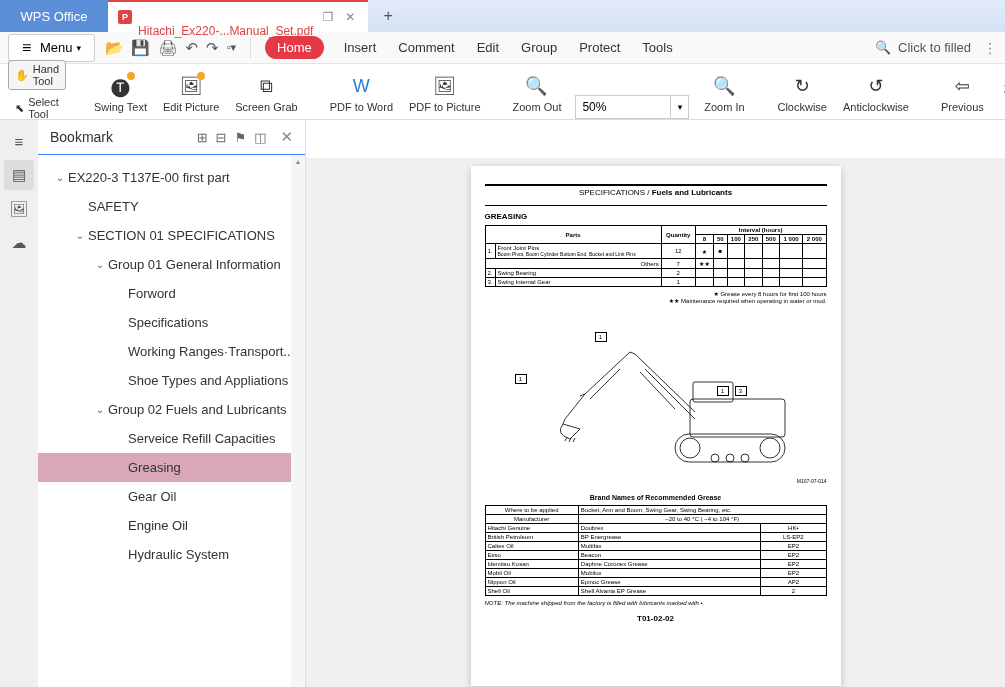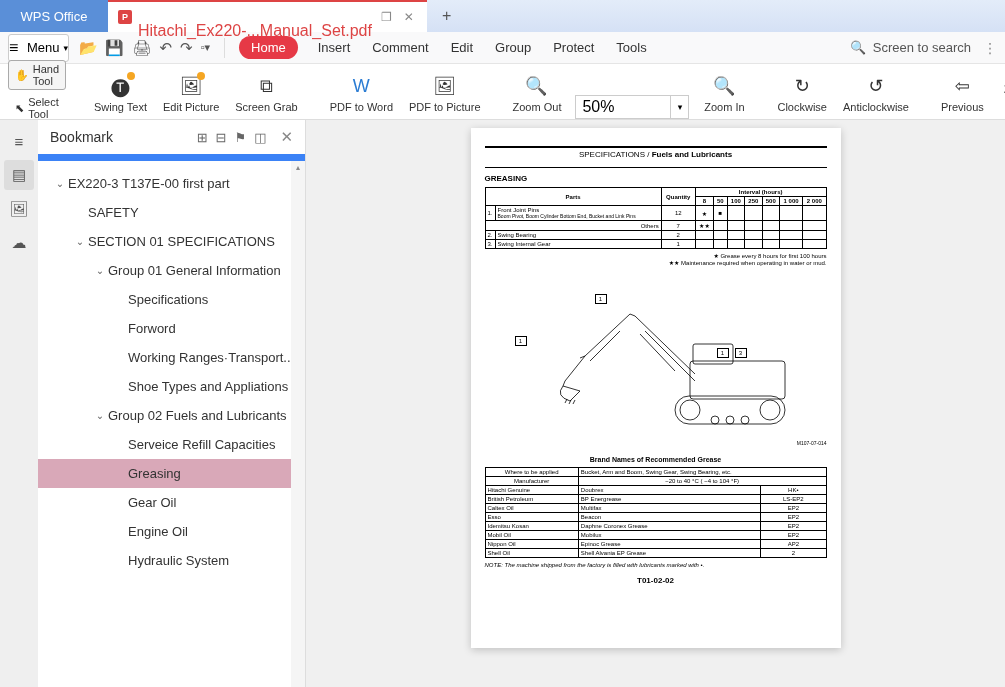--- a/index.html
+++ b/index.html
@@ -3,27 +3,27 @@
 <meta charset="utf-8">
 <style>
   * { margin: 0; padding: 0; box-sizing: border-box; font-family: -apple-system, BlinkMacSystemFont, "Segoe UI", Arial, sans-serif; }
   body { width: 1005px; height: 687px; overflow: hidden; background: #fff; }
   
   
   .titlebar { display: flex; height: 32px; background: linear-gradient(#e3ecf9, #d5e1f5); align-items: stretch; }
   .app-label { width: 108px; background: #5a8fd8; color: #fff; font-size: 13px; font-weight: 500; display: flex; align-items: center; justify-content: center; }
   .tab { display: flex; align-items: center; background: #fff; padding: 0 10px; gap: 6px; border-top: 2px solid #d44; }
   .tab-icon { width: 14px; height: 14px; background: #d44; border-radius: 2px; display: inline-flex; align-items: center; justify-content: center; color:#fff; font-size:9px; font-weight:bold;}
-  .tab-title { color: #d44; font-size: 16px; margin-top: 28px; }
+  .tab-title { color: #d44; font-size: 12px; margin-top: 28px; }
   .tab-restore, .tab-close { color: #888; font-size: 12px; cursor: pointer; padding: 0 3px; }
   .newtab { width: 40px; display: flex; align-items: center; justify-content: center; color: #555; font-size: 16px; cursor: pointer; }
   
   
   .menubar { display: flex; height: 32px; align-items: center; padding: 0 8px; gap: 4px; background: #f9f9fa; border-bottom: 1px solid #e5e5e5; }
-  .menu-btn { display: flex; align-items: center; gap: 4px; padding: 4px 0; border: 1px solid #ccc; border-radius: 3px; font-size: 13px; background: #fff; cursor: pointer; }
+  .menu-btn { display: flex; align-items: center; gap: 4px; padding: 4px 13px; border: 1px solid #ccc; border-radius: 3px; font-size: 13px; background: #fff; cursor: pointer; }
   .hamburger { display: inline-block; width: 14px; }
   .hamburger::before { content: "≡"; font-size: 16px; }
   .qat { display: flex; gap: 8px; margin: 0 6px; align-items: center; color: #555; }
   .qat span { cursor: pointer; font-size: 15px; }
   .sep { width: 1px; height: 20px; background: #ddd; margin: 0 4px; }
   .tabs-row { display: flex; gap: 18px; margin-left: 6px; font-size: 13px; color: #333; align-items: center; }
   .tabmenu { cursor: pointer; padding: 6px 2px; }
   .tabmenu.active { background: #e63946; color: #fff; padding: 4px 12px; border-radius: 12px; font-weight: 500; }
   .search-area { margin-left: auto; display: flex; align-items: center; gap: 6px; color: #555; font-size: 13px; cursor: pointer; }
   .dots { font-size: 14px; color: #888; margin-left: 6px; }
@@ -33,48 +33,48 @@
   .tools-left { display: flex; flex-direction: column; justify-content: center; padding: 0 8px; gap: 3px; }
   .tool-small { display: flex; align-items: center; gap: 4px; font-size: 11px; color: #333; border: 1px solid transparent; padding: 2px 6px; border-radius: 3px; cursor: pointer; }
   .tool-small.sel { border-color: #aaa; background: #f5f5f5; }
   .tool-group { display: flex; gap: 0; align-items: flex-end; padding: 0 4px; }
   .tool-item { display: flex; flex-direction: column; align-items: center; justify-content: flex-end; padding: 4px 8px 6px; cursor: pointer; gap: 3px; min-width: 58px; }
   .tool-icon { width: 24px; height: 24px; display: flex; align-items: center; justify-content: center; font-size: 18px; color: #333; position: relative; }
   .badge-dot { position: absolute; top: -2px; right: -2px; width: 8px; height: 8px; background: #f5a623; border-radius: 50%; }
   .tool-label { font-size: 11px; color: #333; white-space: nowrap; }
   .vsep { width: 1px; background: #e0e0e0; margin: 8px 4px; }
   .zoom-box { display: flex; align-items: center; padding: 0 6px; }
-  .zoom-input { width: 96px; height: 24px; border: 1px solid #ccc; font-size: 16px; padding: 0 6px; }
+  .zoom-input { width: 96px; height: 24px; border: 1px solid #ccc; font-size: 12px; padding: 0 6px; }
   .zoom-dd { width: 18px; height: 24px; border: 1px solid #ccc; border-left: none; display: flex; align-items: center; justify-content: center; font-size: 9px; cursor: pointer; }
   .page-num { margin-left: auto; padding: 18px 8px 0; font-size: 12px; color: #333; }
   
   
   .main { display: flex; height: calc(687px - 32px - 32px - 56px); }
   .left-rail { width: 38px; background: #efefef; display: flex; flex-direction: column; align-items: center; padding-top: 6px; gap: 4px; }
   .rail-btn { width: 30px; height: 30px; display: flex; align-items: center; justify-content: center; color: #555; cursor: pointer; border-radius: 3px; font-size: 15px; }
   .rail-btn.active { background: #ddd; }
   
   .sidebar { width: 268px; background: #fff; border-right: 1px solid #ddd; display: flex; flex-direction: column; }
-  .sb-header { display: flex; align-items: center; padding: 8px 12px; gap: 8px; border-bottom: 7px solid #3b82f6; }
+  .sb-header { display: flex; align-items: center; padding: 8px 12px; gap: 8px; border-bottom: 1px solid #3b82f6; }
   .sb-title { font-size: 14px; color: #333; flex: 1; }
   .sb-hicons { display: flex; gap: 8px; color: #666; font-size: 13px; }
   .sb-hicons span { cursor: pointer; }
   .sb-close { margin-left: 6px; font-size: 15px; color: #888; cursor: pointer; }
   .sb-body { flex: 1; overflow: hidden; position: relative; }
   .sb-scroll { position: absolute; right: 0; top: 0; bottom: 0; width: 14px; background: #f5f5f5; }
   .tree { padding: 8px 0 8px 0; font-size: 13px; color: #333; }
   .tree-item { padding: 7px 0 7px 0; cursor: pointer; display: flex; align-items: center; }
   .tree-item.selected { background: #d9a8b8; }
   .chev { width: 16px; display: inline-flex; justify-content: center; font-size: 10px; color: #666; }
   .indent-0 { padding-left: 14px; }
   .indent-1 { padding-left: 34px; }
   .indent-2 { padding-left: 54px; }
   .indent-3 { padding-left: 74px; }
   
-  .content { flex: 1; background: #f0f0f0; overflow: hidden; position: relative; display: flex; justify-content: center; padding-top: 8px;}
+  .content { flex: 1; background: #f0f0f0; overflow: hidden; position: relative; display: flex; justify-content: center; padding-top: 8px; margin-top: 38px;}
   .page { width: 370px; height: 520px; background: #fff; box-shadow: 0 2px 8px rgba(0,0,0,.2); padding: 18px 14px; font-size: 7px; color: #000; position: relative; }
   .page-header { text-align: center; font-size: 8px; margin-bottom: 6px; }
   .page-header b { font-weight: bold; }
   .section-title { font-size: 8px; font-weight: bold; margin: 4px 0; }
   table.spec { width: 100%; border-collapse: collapse; font-size: 6px; }
   table.spec th, table.spec td { border: 1px solid #000; padding: 1px 2px; text-align: center; }
   .note { font-size: 6px; margin-top: 3px; text-align: right; }
   .diagram { height: 170px; margin: 10px 0; position: relative; }
   .excavator { position: absolute; left: 40px; top: 10px; width: 280px; height: 150px; }
   .callout { position: absolute; border: 1px solid #000; background: #fff; width: 12px; height: 10px; font-size: 6px; display: flex; align-items: center; justify-content: center; }
@@ -115,21 +115,21 @@
       <span class="tabmenu active">Home</span>
       <span class="tabmenu">Insert</span>
       <span class="tabmenu">Comment</span>
       <span class="tabmenu">Edit</span>
       <span class="tabmenu">Group</span>
       <span class="tabmenu">Protect</span>
       <span class="tabmenu">Tools</span>
     </div>
   <div class="search-area">
     <span>🔍</span>
-    <span>Screen to search</span>
+    <span>Click to filled</span>
     <span class="dots">⋮</span>
   </div>
 </div>
 
 <div class="toolbar">
   <div class="tools-left">
     <div class="tool-small sel">
       <span>✋</span>
       <span>Hand Tool</span>
     </div>
@@ -232,25 +232,25 @@
           <div class="tree-item indent-1">
             <span class="chev">⌄</span>
             <span>SECTION 01 SPECIFICATIONS</span>
           </div>
           <div class="tree-item indent-2">
             <span class="chev">⌄</span>
             <span>Group 01 General Information</span>
           </div>
           <div class="tree-item indent-3">
             <span class="chev"></span>
+            <span>Forword</span>
+          </div>
+          <div class="tree-item indent-3">
+            <span class="chev"></span>
             <span>Specifications</span>
-          </div>
-          <div class="tree-item indent-3">
-            <span class="chev"></span>
-            <span>Forword</span>
           </div>
           <div class="tree-item indent-3">
             <span class="chev"></span>
             <span>Working Ranges·Transport...</span>
           </div>
           <div class="tree-item indent-3">
             <span class="chev"></span>
             <span>Shoe Types and Appliations</span>
           </div>
           <div class="tree-item indent-2">

